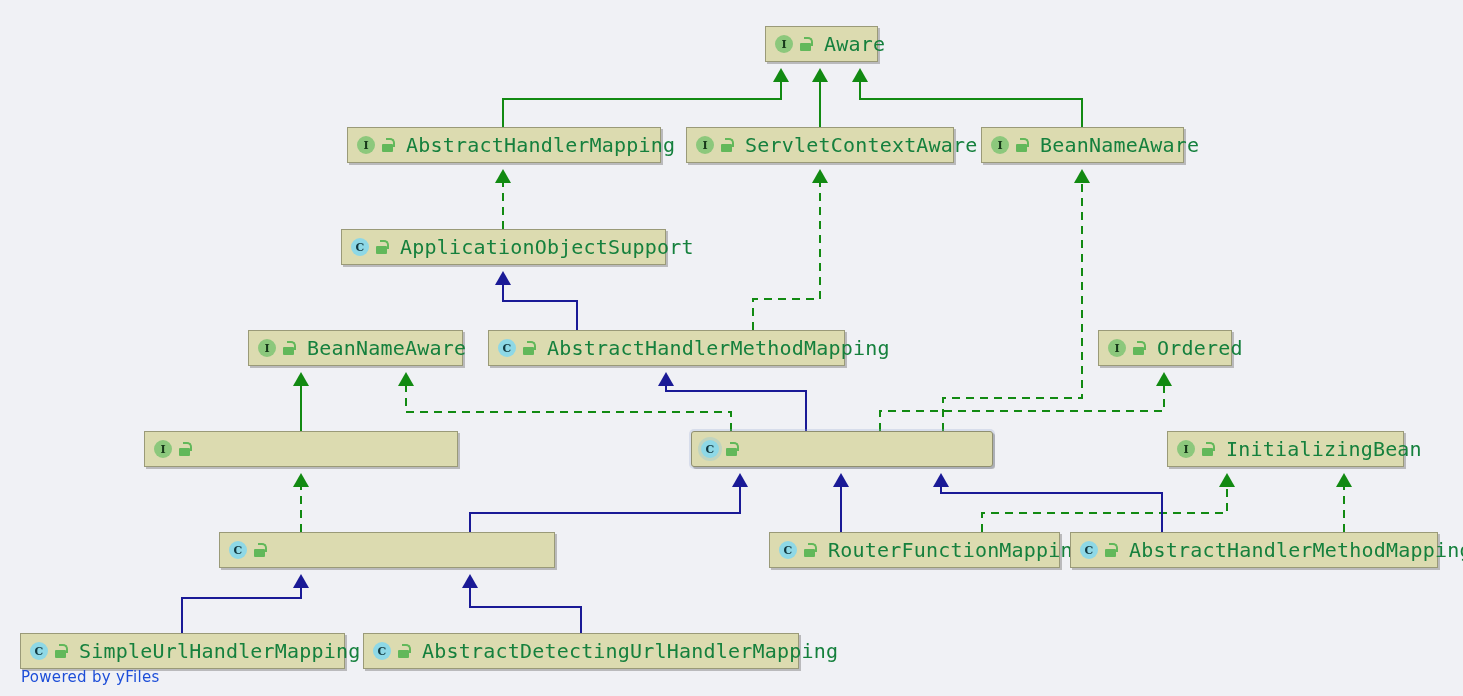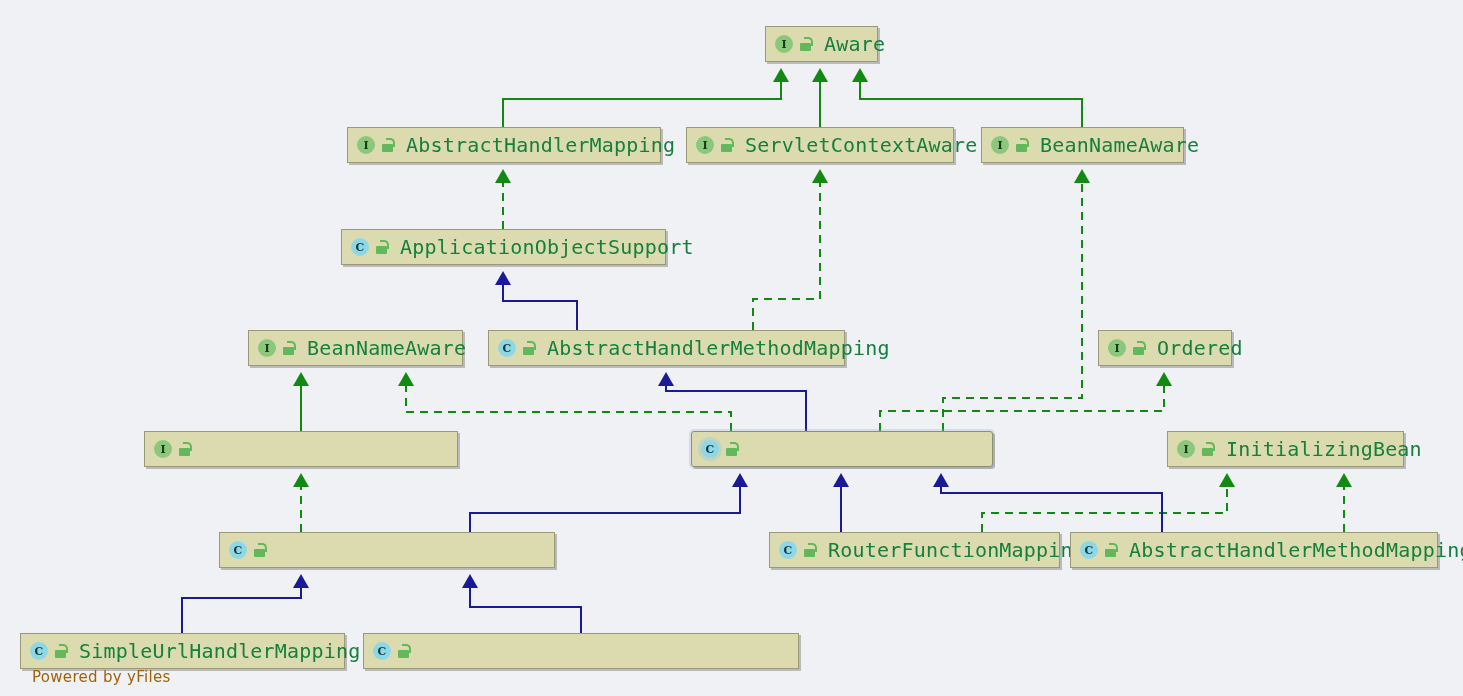--- a/index.html
+++ b/index.html
@@ -103,25 +103,25 @@
     top: 0;
     width: 7px;
     height: 7px;
     border: 2px solid #62b85a;
     border-bottom: none;
     border-left: none;
     border-radius: 0 5px 0 0;
   }
   .watermark {
     position: absolute;
-    left: 32px;
+    left: 21px;
     bottom: 10px;
     font-family: "DejaVu Sans", "Liberation Sans", sans-serif;
     font-size: 15px;
-    color: #a16207;
+    color: #1d4ed8;
     letter-spacing: 0.3px;
     margin-top: 39px;
   }
 </style>
 </head>
 <body>
 
 <div id="canvas">
 
   <svg id="edges" xmlns="http://www.w3.org/2000/svg" viewBox="0 0 1463 696">
@@ -314,17 +314,18 @@
         <span class="node-label">SimpleUrlHandlerMapping</span>
       </div>
       <div class="node" style="left: 363px; top: 633px; width: 436px; height: 36px;">
         <span class="type-icon cls">
           <span class="disc">C</span>
         </span>
         <span class="lock-icon">
           <span class="shackle"></span>
           <span class="body"></span>
         </span>
+        <span class="node-label">AbstractDetectingUrlHandlerMapping</span>
       </div>
     </div>
 
   <div class="watermark">Powered by yFiles</div>
 </div>
 
 </body></html>

